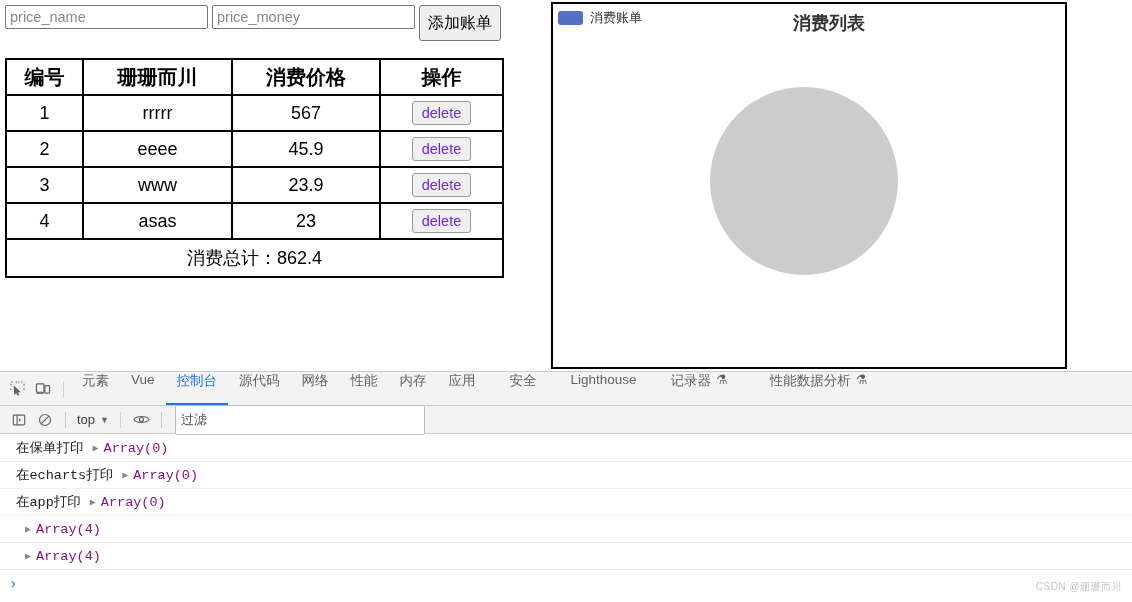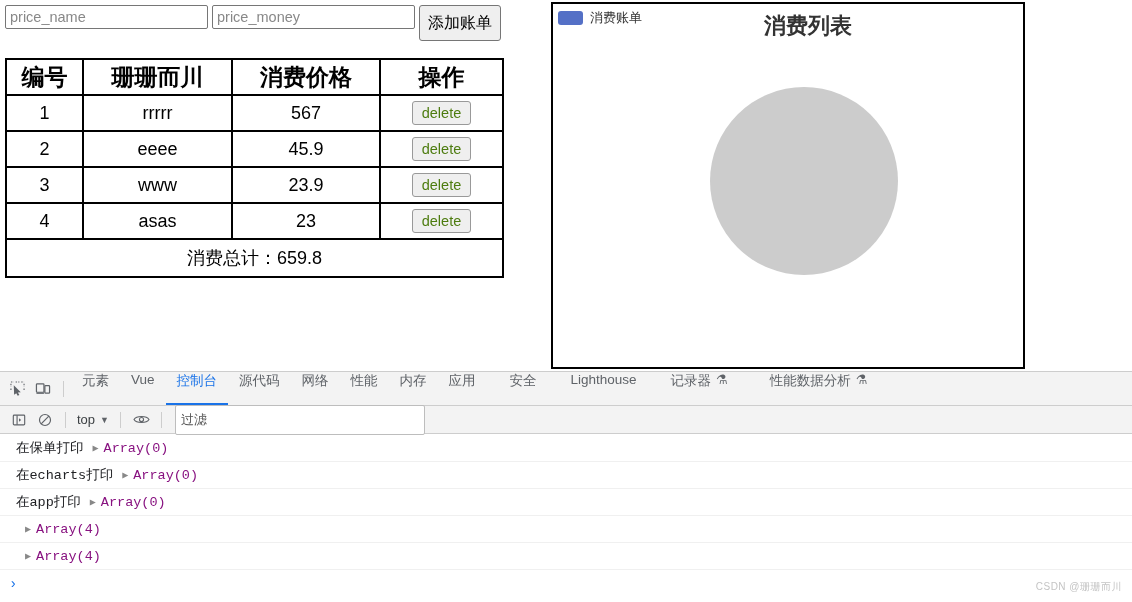--- a/index.html
+++ b/index.html
@@ -46,57 +46,57 @@
     border-collapse: collapse;
     table-layout: fixed;
   }
   .bill-table td, .bill-table th {
     border: 2px solid #000;
     text-align: center;
     font-family: "Liberation Sans", sans-serif;
     color: #000;
   }
   .bill-table th {
-    font-size: 23px; font-weight: bold; height: 32px; padding: 1px 2px;
+    font-size: 20px; font-weight: bold; height: 32px; padding: 1px 2px;
   }
   .bill-table td {
     font-size: 18px; height: 32px; padding: 1px 2px; font-weight: normal;
   }
   .col-id { width: 77px; }
   .col-name { width: 149px; }
   .col-price { width: 148px; }
   .col-op { width: 123px; }
   .btn-del {
     border: 1px solid #999; border-radius: 3px;
-    background: #efefef; color: #4d7c0f;
+    background: #efefef; color: #6d28d9;
     font-family: "Liberation Sans", sans-serif; font-size: 14.5px;
     padding: 3px 9px; cursor: pointer;
   }
   .total-row td { font-size: 18px; height: 34px; }
 
   
   .chart-panel {
     position: absolute; left: 551px; top: 2px;
-    width: 474px; height: 367px;
+    width: 516px; height: 367px;
     border: 2px solid #000; background: #ffffff;
     box-sizing: border-box;
   }
   .chart-legend {
     position: absolute; left: 5px; top: 5px;
     display: flex; align-items: center; gap: 7px;
   }
   .legend-swatch { width: 25px; height: 14px; border-radius: 3px; }
   .legend-label {
     font-family: "Liberation Sans", sans-serif; font-size: 13px; color: #333;
   }
   .chart-title {
     position: absolute; left: 0; right: 0; top: 7px;
     text-align: center;
     font-family: "Liberation Sans", sans-serif;
-    font-size: 22px; font-weight: bold; color: #333;
+    font-size: 18px; font-weight: bold; color: #333;
     margin-left: 40px;
   }
   .pie-circle {
     position: absolute; left: 157px; top: 83px;
     width: 188px; height: 188px; border-radius: 50%;
     background: #cccccc;
   }
 
   
   .devtools {
@@ -230,21 +230,21 @@
         </tr>
         <tr>
           <td>4</td>
           <td>asas</td>
           <td>23</td>
           <td>
             <button class="btn-del">delete</button>
           </td>
         </tr>
         <tr class="total-row">
-          <td colspan="4">消费总计：659.8</td>
+          <td colspan="4">消费总计：862.4</td>
         </tr>
       </tbody>
     </table>
 
     <div class="chart-panel">
       <div class="chart-legend">
         <span class="legend-swatch" style="background:#5470c6"></span>
         <span class="legend-label">消费账单</span>
       </div>
       <div class="chart-title">消费列表</div>

